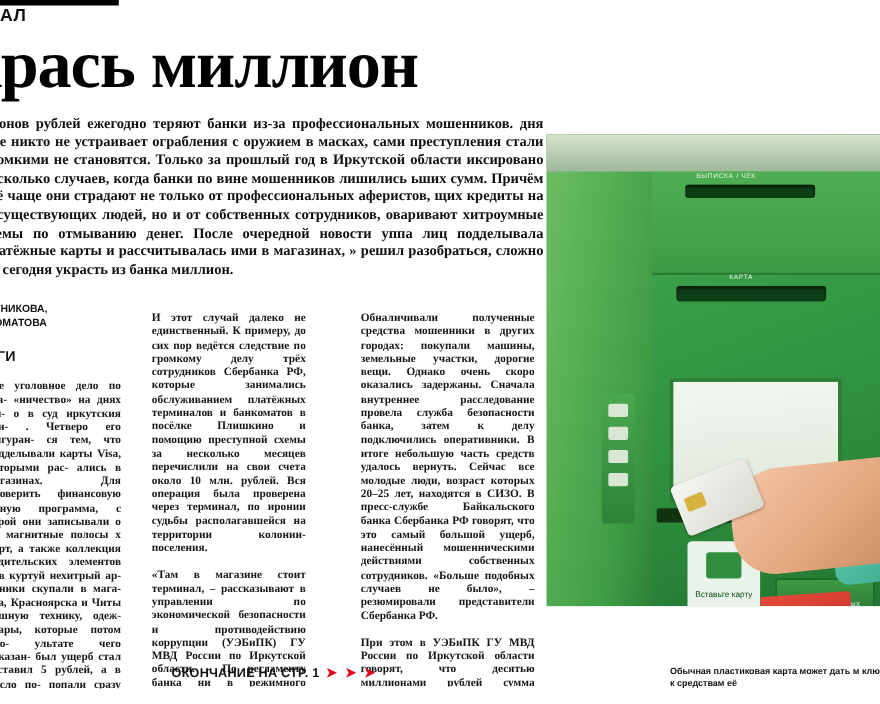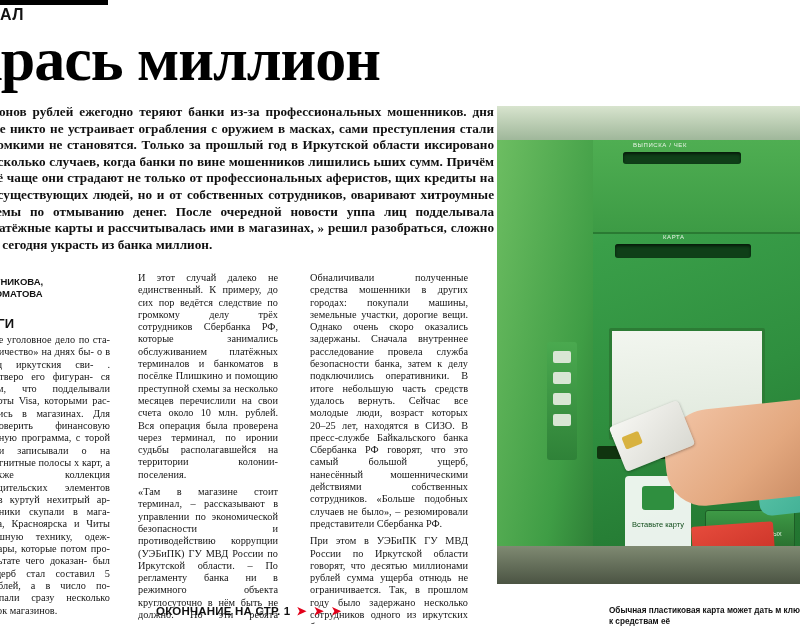--- a/index.html
+++ b/index.html
@@ -89,36 +89,36 @@
   
   .col {
     position: absolute;
     top: 272px;
     font-size: 10.3px;
     line-height: 12.3px;
     text-align: justify;
     hyphens: auto;
     color: #161616;
   }
-  .col p { margin: 0 0 5px 0; }
+  .col p { margin: 12px 0 5px 0; font-weight: bold; }
   #col0 {
     left: -12px;
     width: 122px;
     top: 334px;
     height: 292px;
     overflow: hidden;
   }
   #col1 {
     left: 138px;
     width: 140px;
     height: 352px;
     overflow: hidden;
   }
   #col2 {
-    left: 310px;
+    left: 328px;
     width: 158px;
     height: 352px;
     overflow: hidden;
   }
   
   .cont {
     position: absolute;
     left: 156px;
     top: 604px;
     font-family: "Liberation Sans", sans-serif;
@@ -130,23 +130,23 @@
   .cont .arrows {
     color: #e2001a;
     letter-spacing: 2px;
     margin-left: 6px;
     font-size: 12px;
   }
   
   .photo {
     position: absolute;
     left: 497px;
-    top: 106px;
+    top: 122px;
     width: 303px;
-    height: 478px;
+    height: 429px;
     overflow: hidden;
     background: #2e8b3d;
   }
   .atm-body {
     position: absolute;
     left: 0; top: 0;
     width: 303px; height: 478px;
     background:
       linear-gradient(160deg, #57b85f 0%, #3a9f49 30%, #2f8f3f 60%, #1f6f2d 100%);
   }

